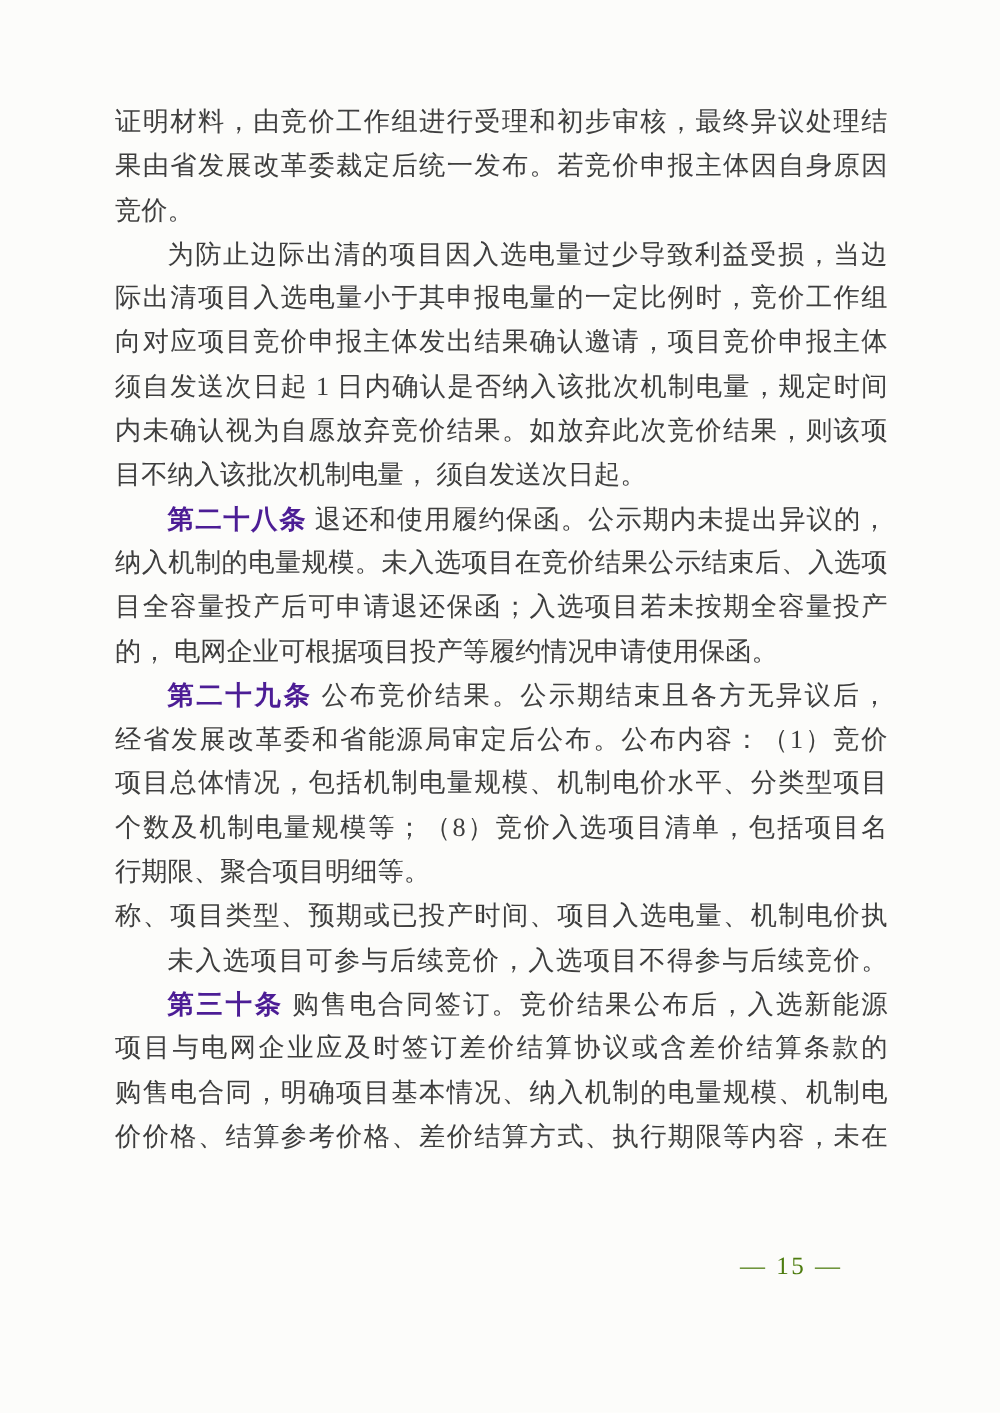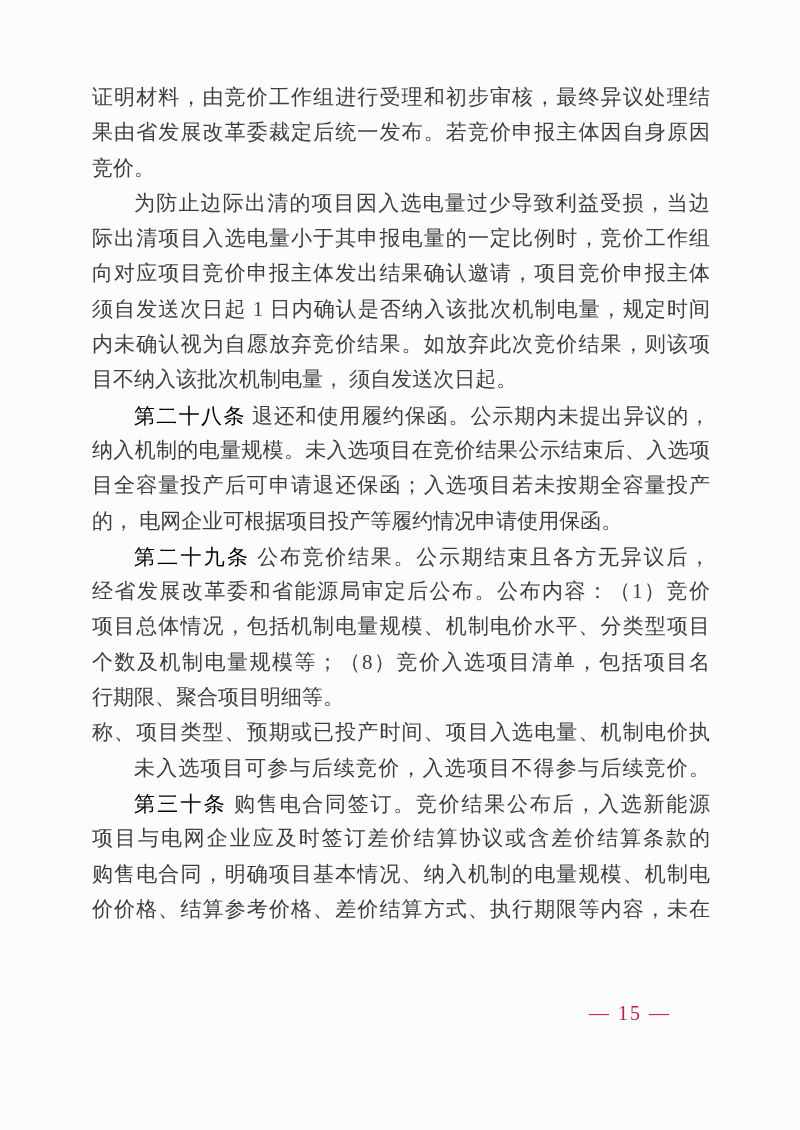--- a/index.html
+++ b/index.html
@@ -39,34 +39,34 @@
     overflow: visible;
   }
   .line.fill {
     text-align-last: justify;
   }
   .line.indent {
     padding-left: 42px;
   }
   .lead {
     font-family: "Liberation Sans", "DejaVu Sans", sans-serif;
-    font-weight: 400;
-    color: #000000;
+    font-weight: 700;
+    color: #4c1d95;
     letter-spacing: 0.5px;
   }
   .page-number {
     position: absolute;
     top: 998px;
-    left: 568px;
+    left: 592px;
     width: 124px;
     height: 30px;
     line-height: 30px;
-    text-align: center;
+    text-align: left;
     font-size: 20px;
-    color: #be185d;
+    color: #4d7c0f;
     letter-spacing: 2px;
   }
 </style>
 </head>
 <body>
 
 <div class="page" style="background: rgb(252, 252, 250);">
   <div class="text-block" style="color: rgb(62, 62, 62);">
       <div class="para">
         <div class="line fill">证明材料，由竞价工作组进行受理和初步审核，最终异议处理结</div>

